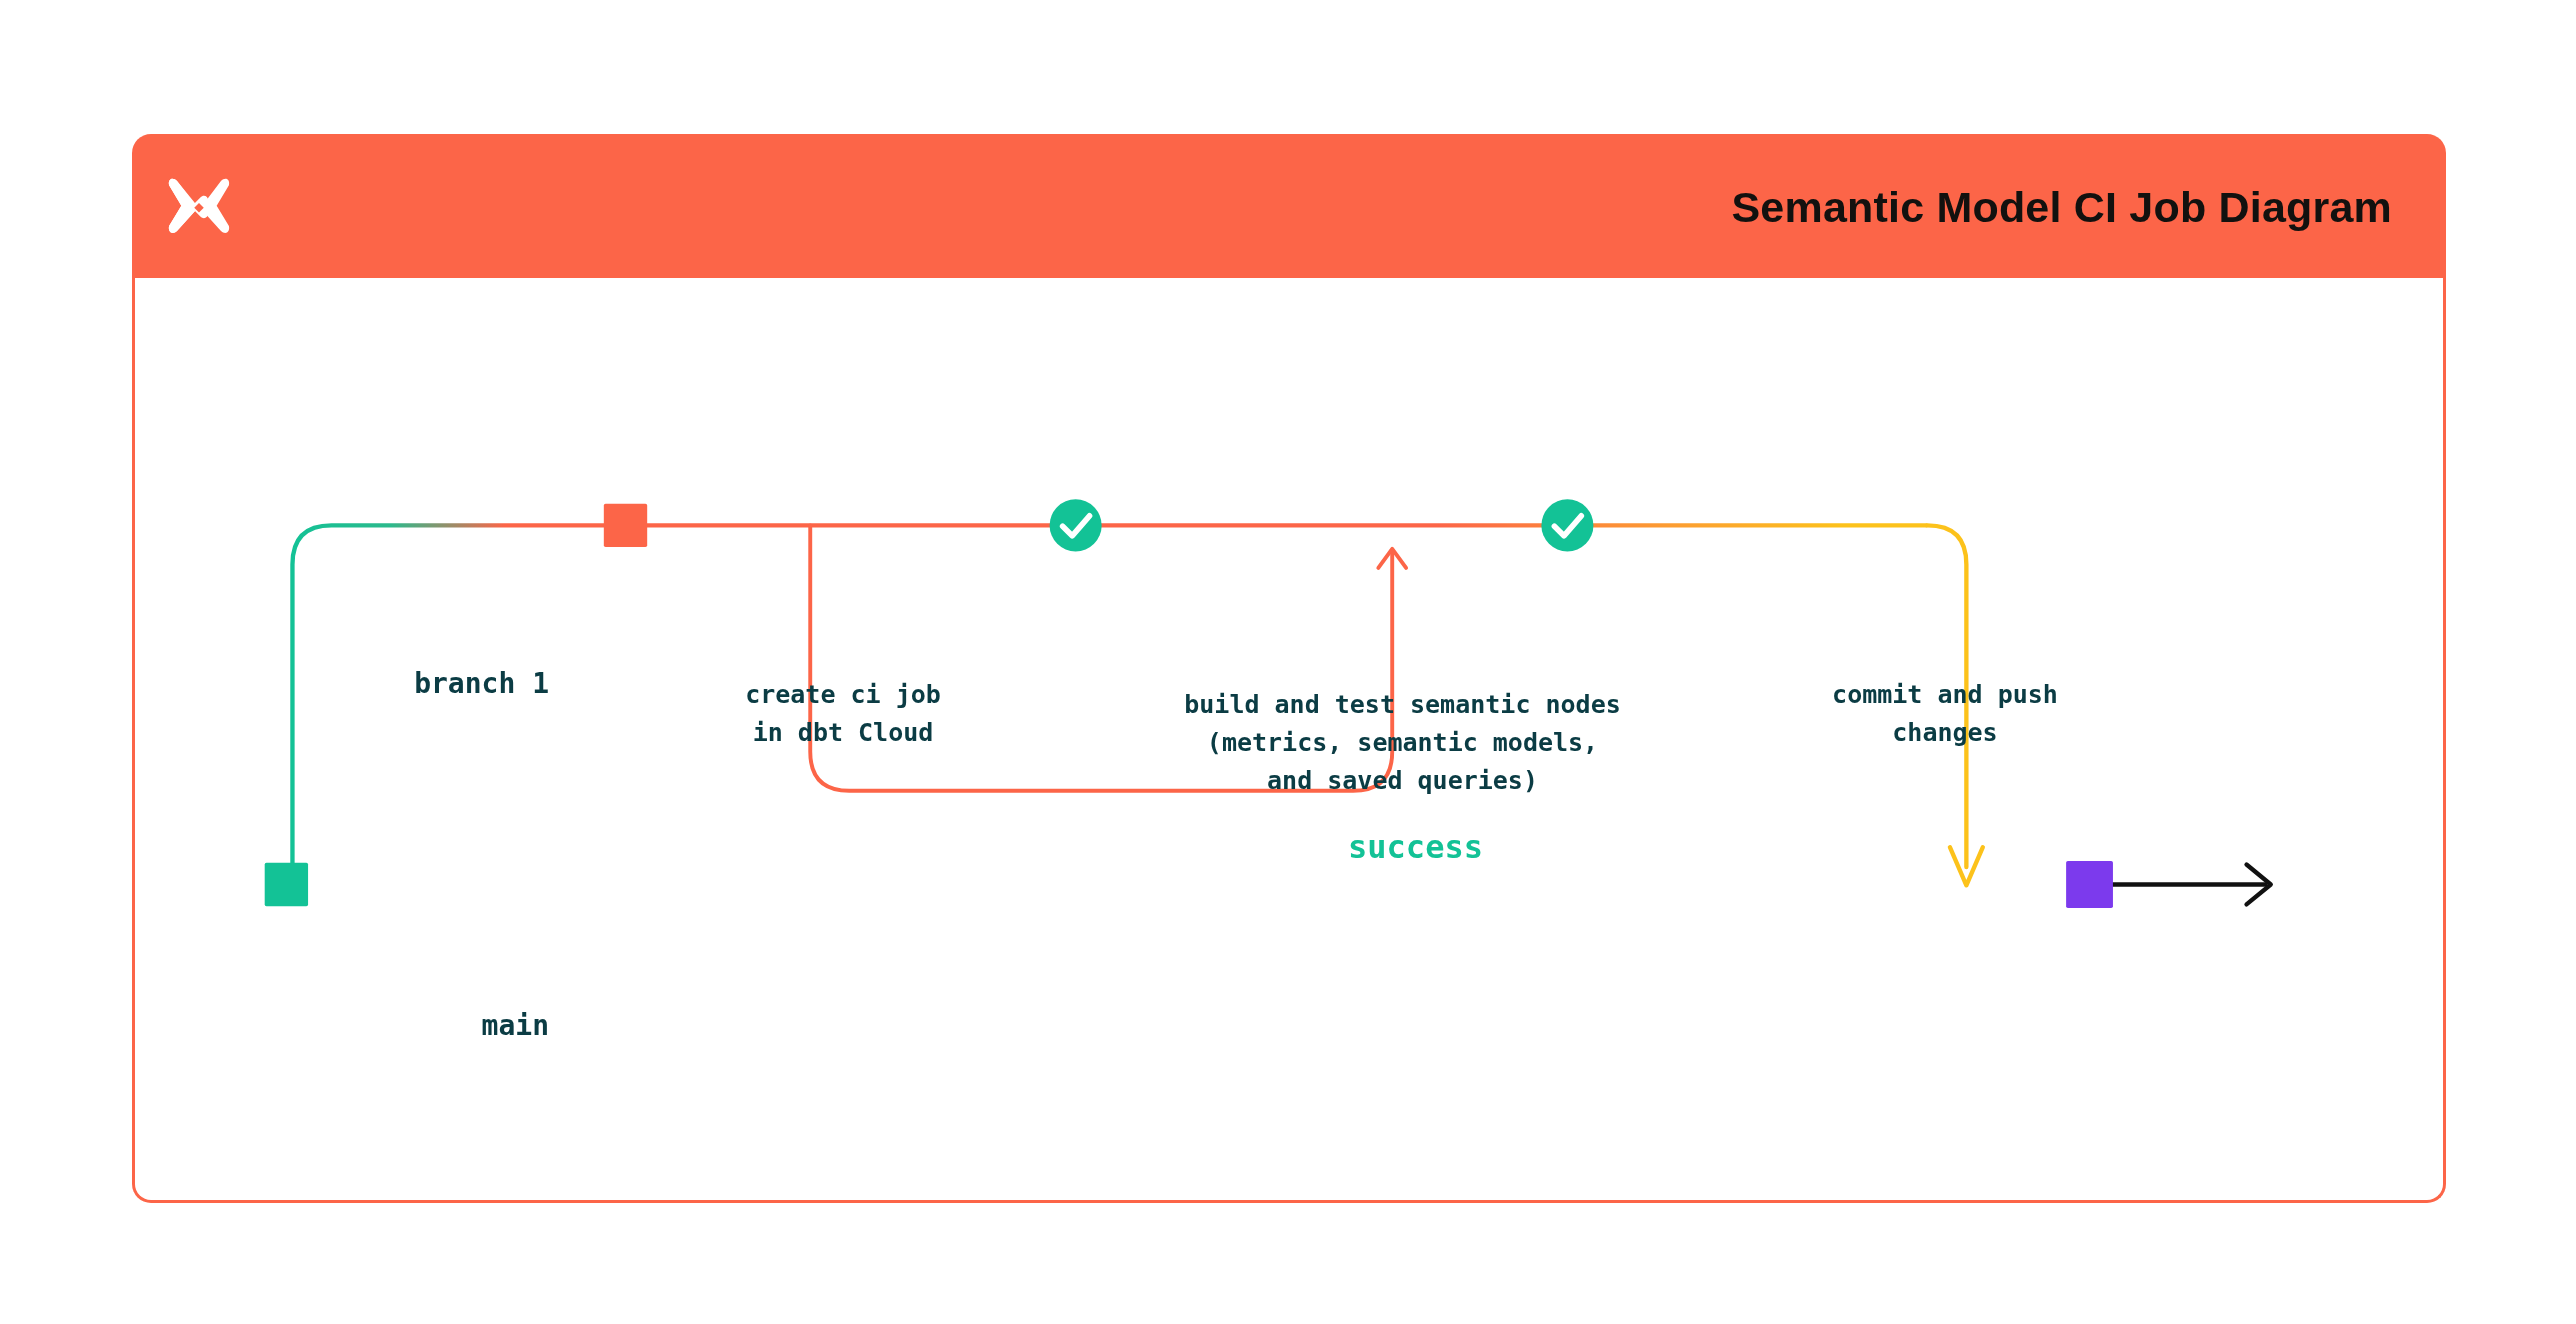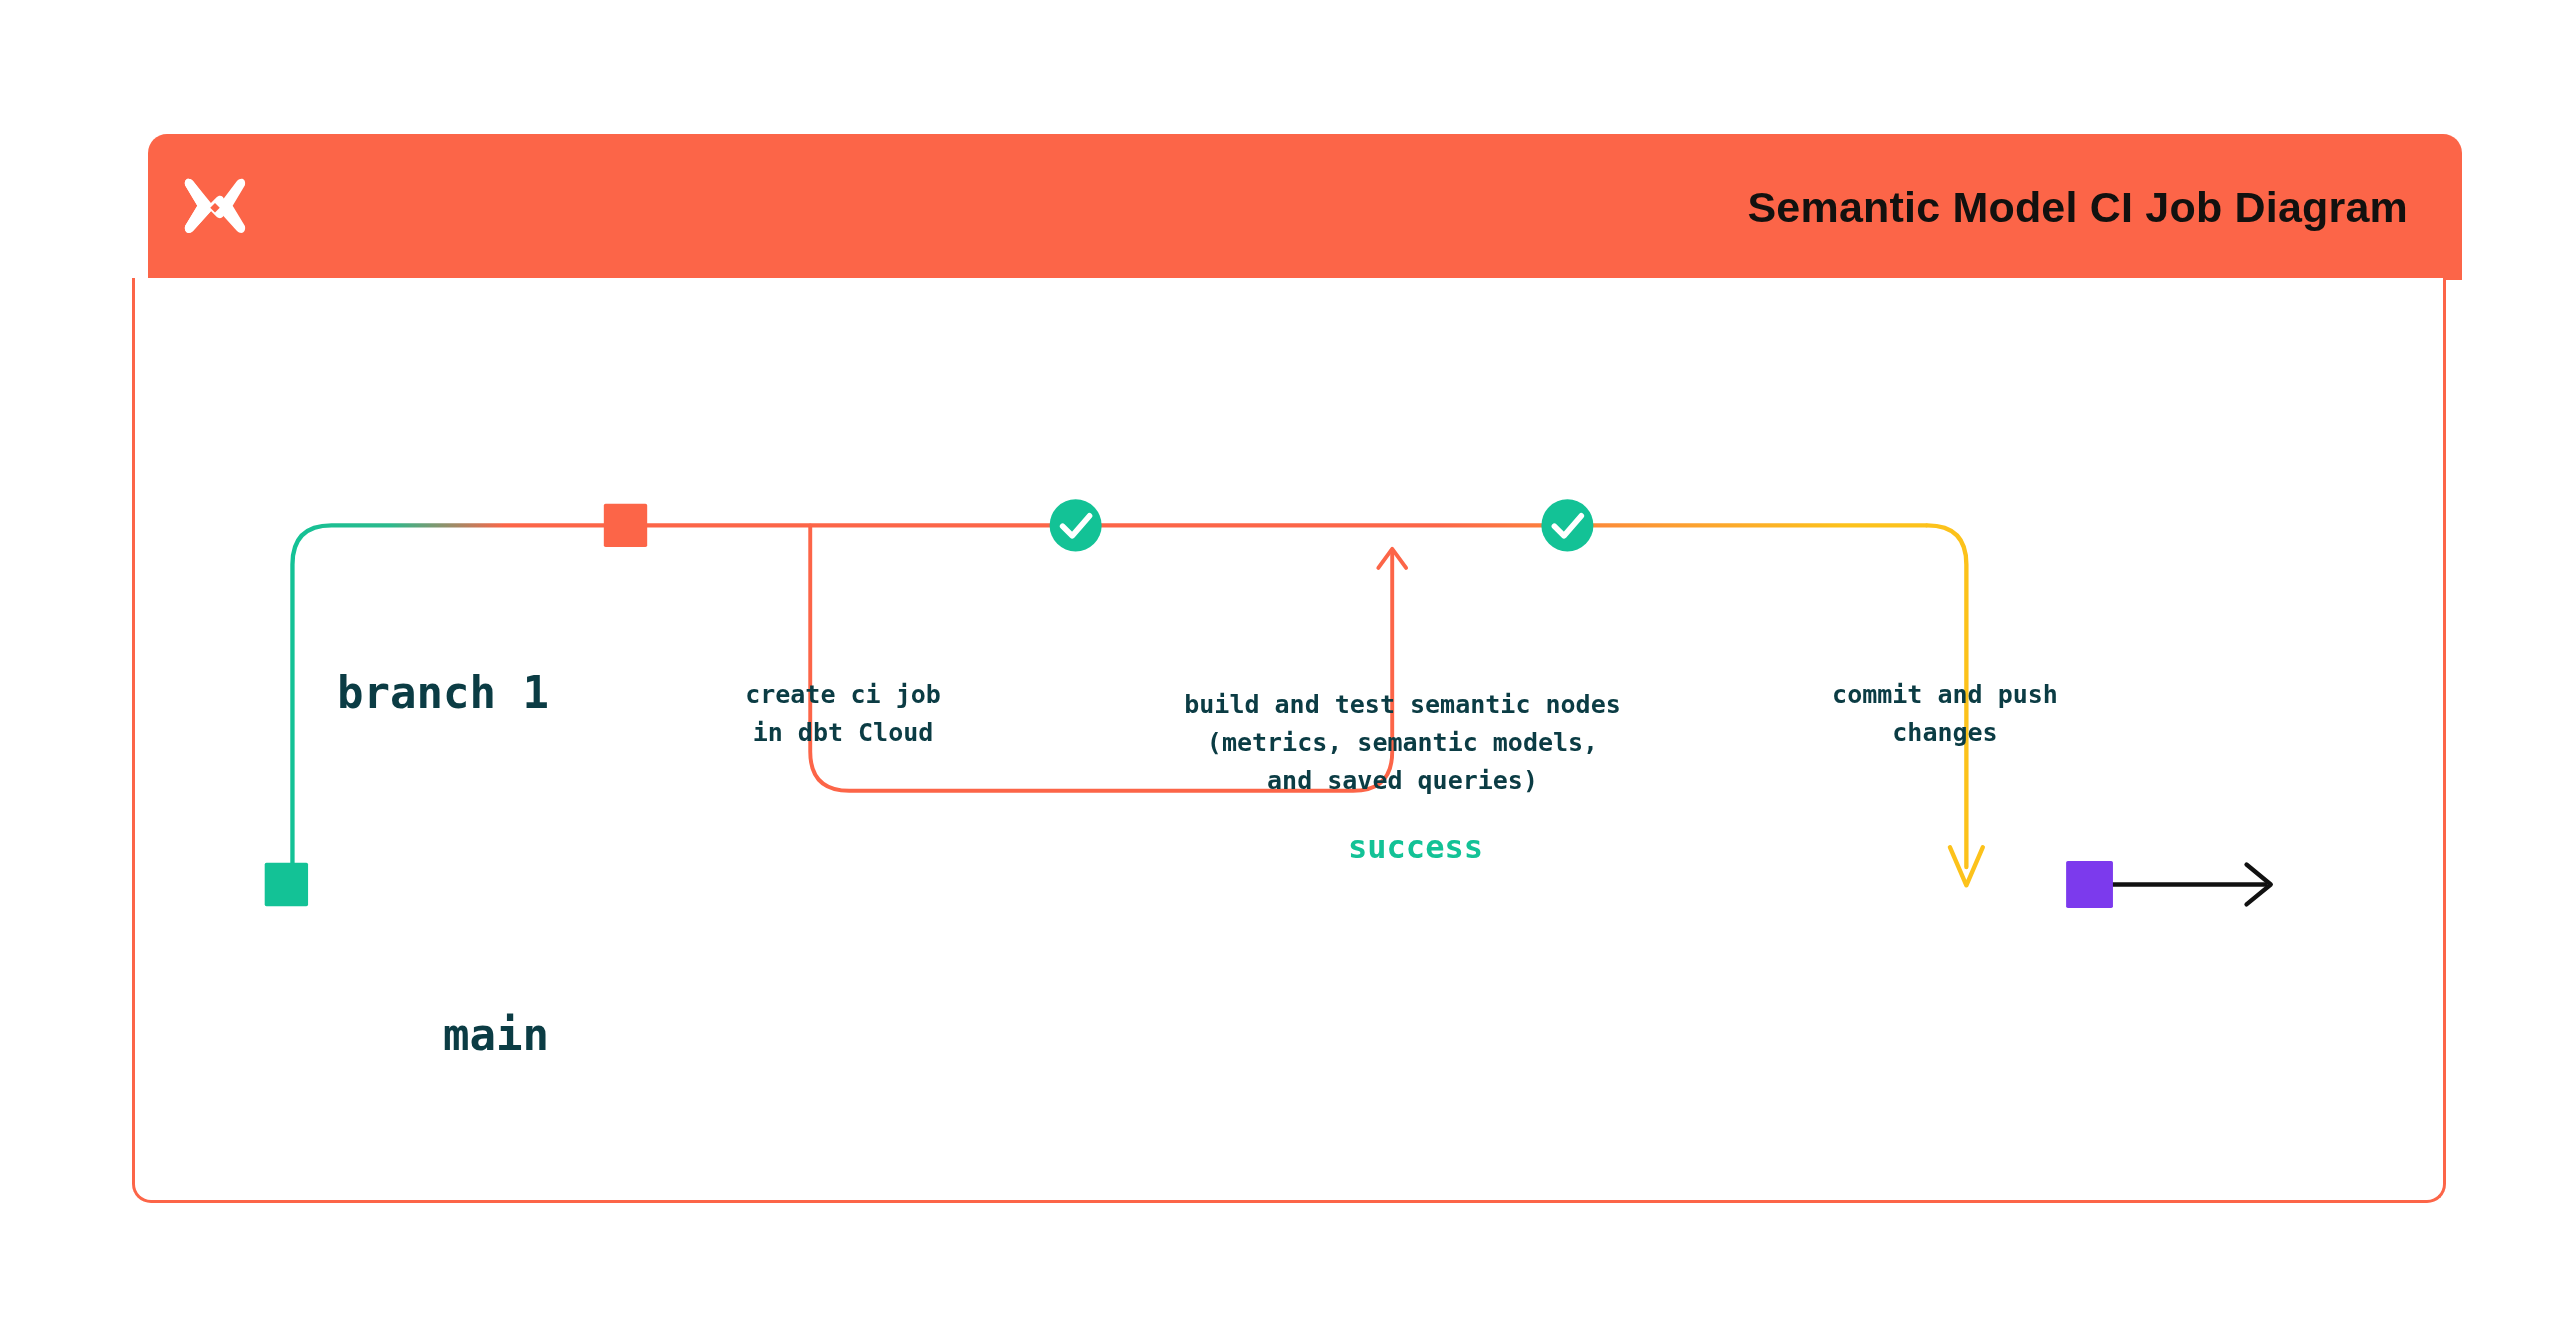--- a/index.html
+++ b/index.html
@@ -18,21 +18,21 @@
     left: 132px;
     top: 134px;
     width: 2314px;
     height: 1069px;
     border-radius: 19px;
     background: #ffffff;
   }
 
   #card-header {
     position: absolute;
-    left: 16px; top: 0;
+    left: 0; top: 0;
     width: 100%;
     height: 146px;
     background: #fc6548;
     border-radius: 19px 19px 0 0;
     display: flex;
     align-items: center;
     justify-content: space-between;
     padding: 0 54px 0 33px;
   }
 
@@ -66,21 +66,21 @@
     width: 2314px;
     height: 1069px;
     pointer-events: none;
   }
 
   
   .lane-label {
     position: absolute;
     font-family: "DejaVu Sans Mono", monospace;
     font-weight: 700;
-    font-size: 44px;
+    font-size: 28px;
     color: #0b3c44;
     white-space: nowrap;
     text-align: right;
   }
   #lane-label-branch1 { left: 191px; top: 533px; width: 226px; }
   #lane-label-main    { left: 191px; top: 867px; width: 226px; margin-top: 8px; }
 
   
   .node-caption {
     position: absolute;

